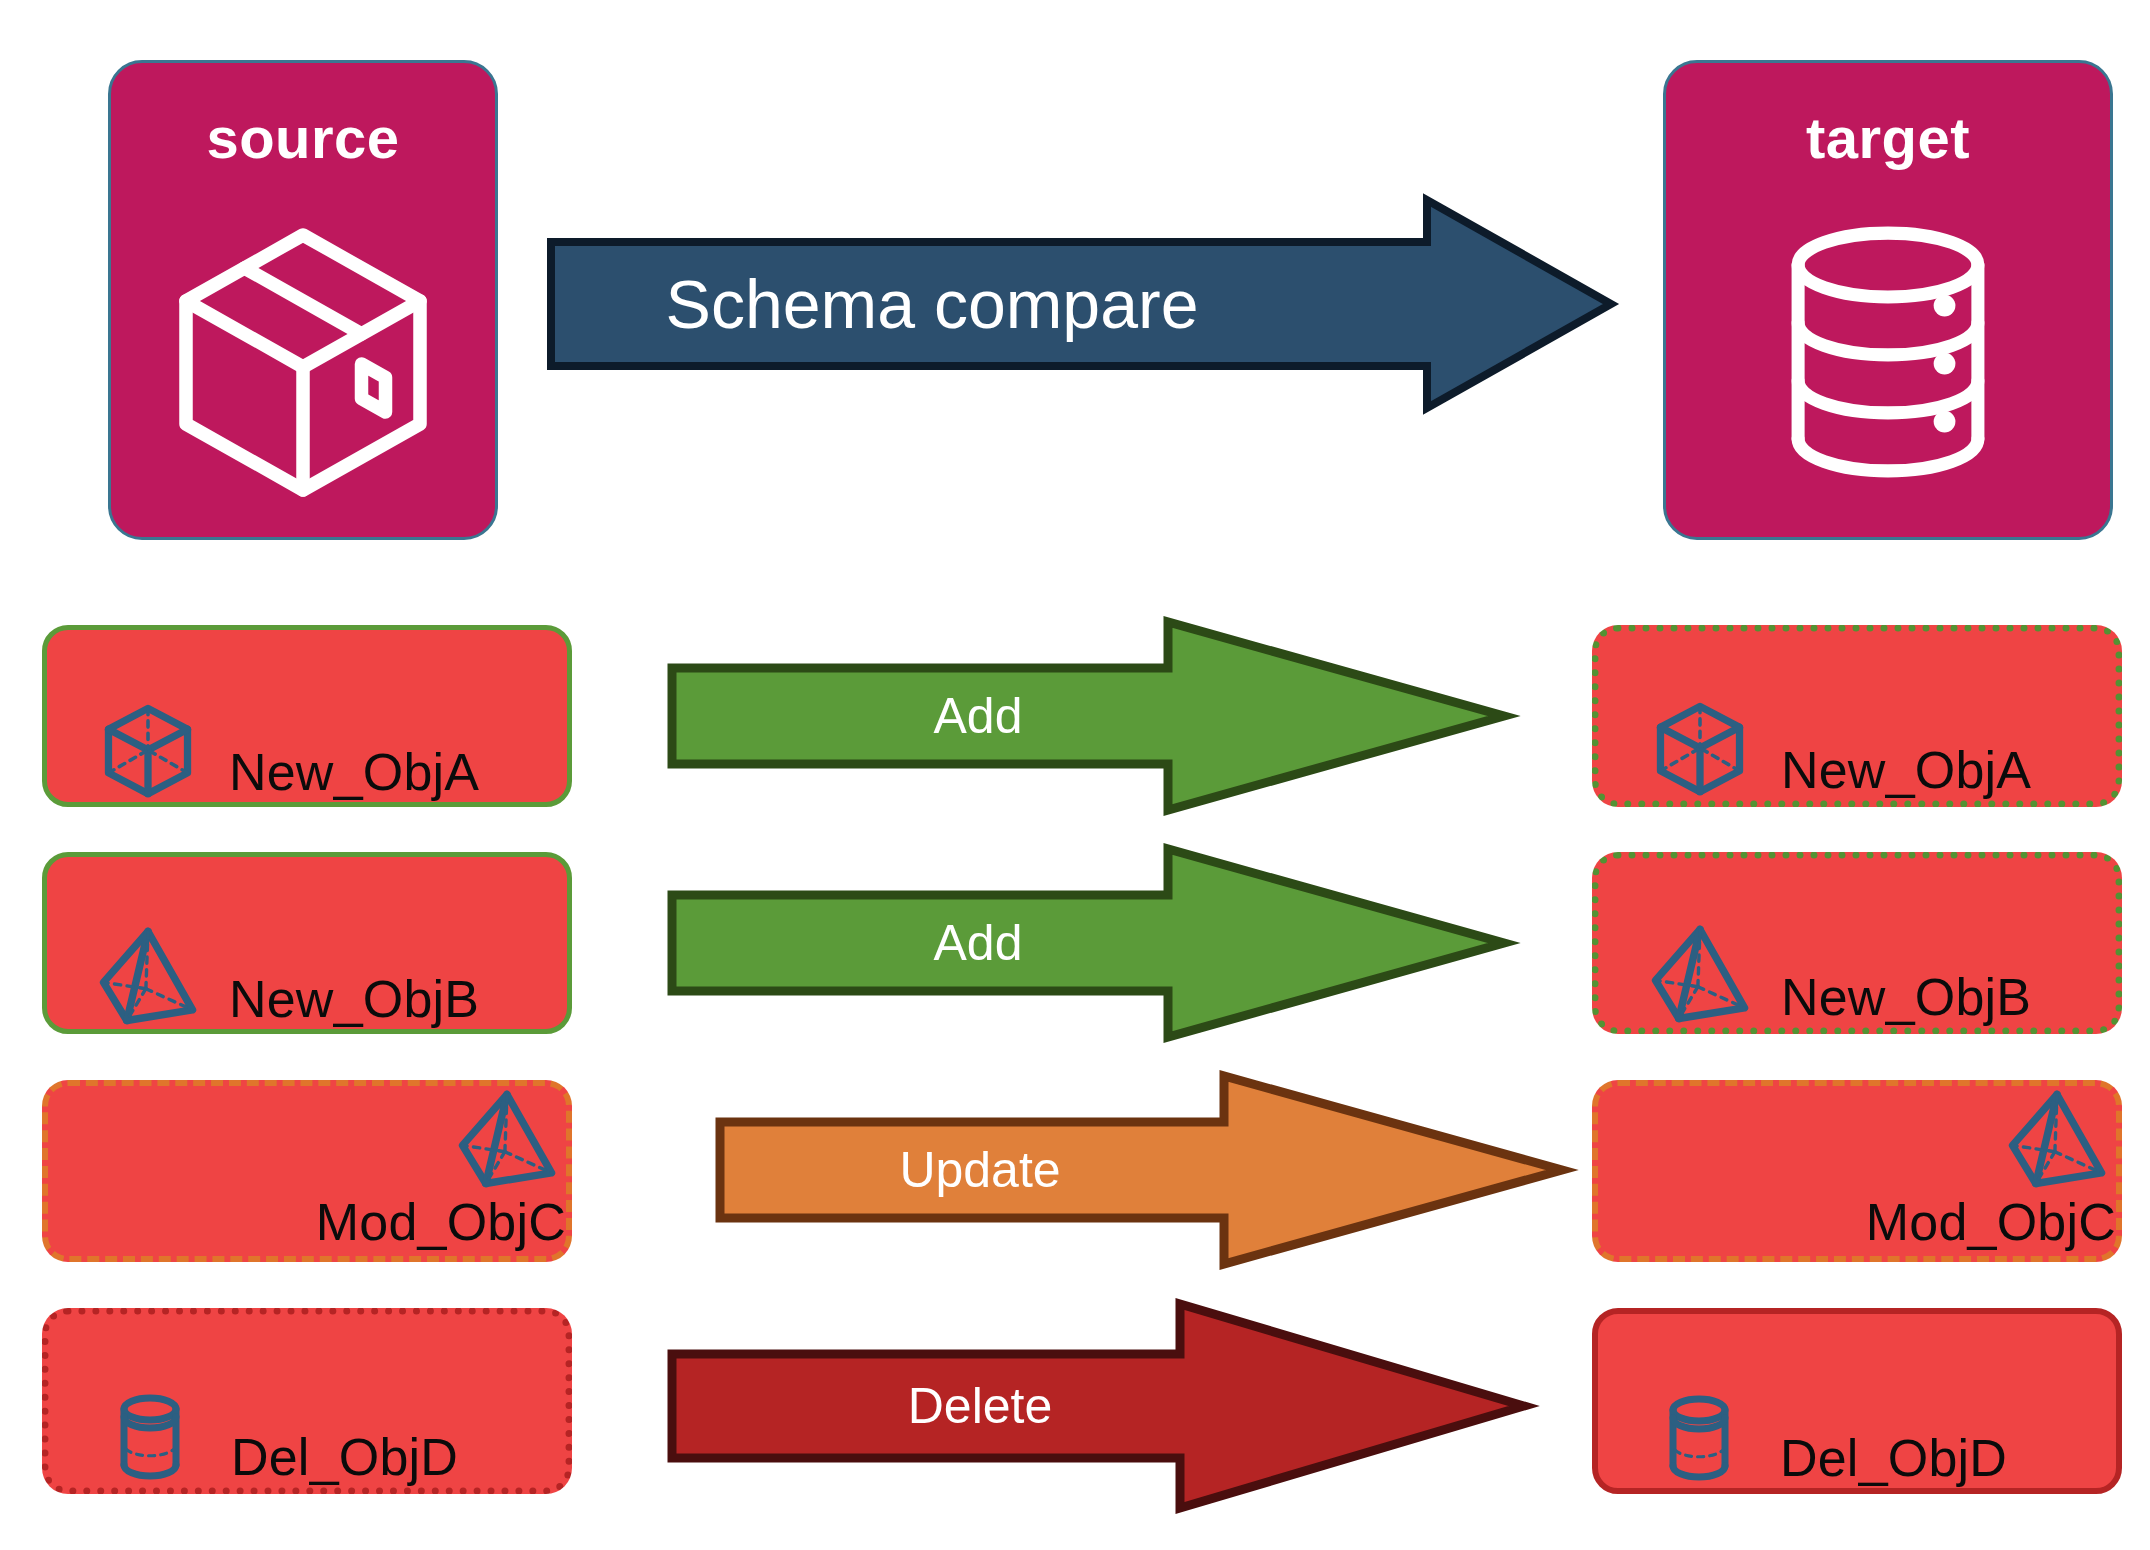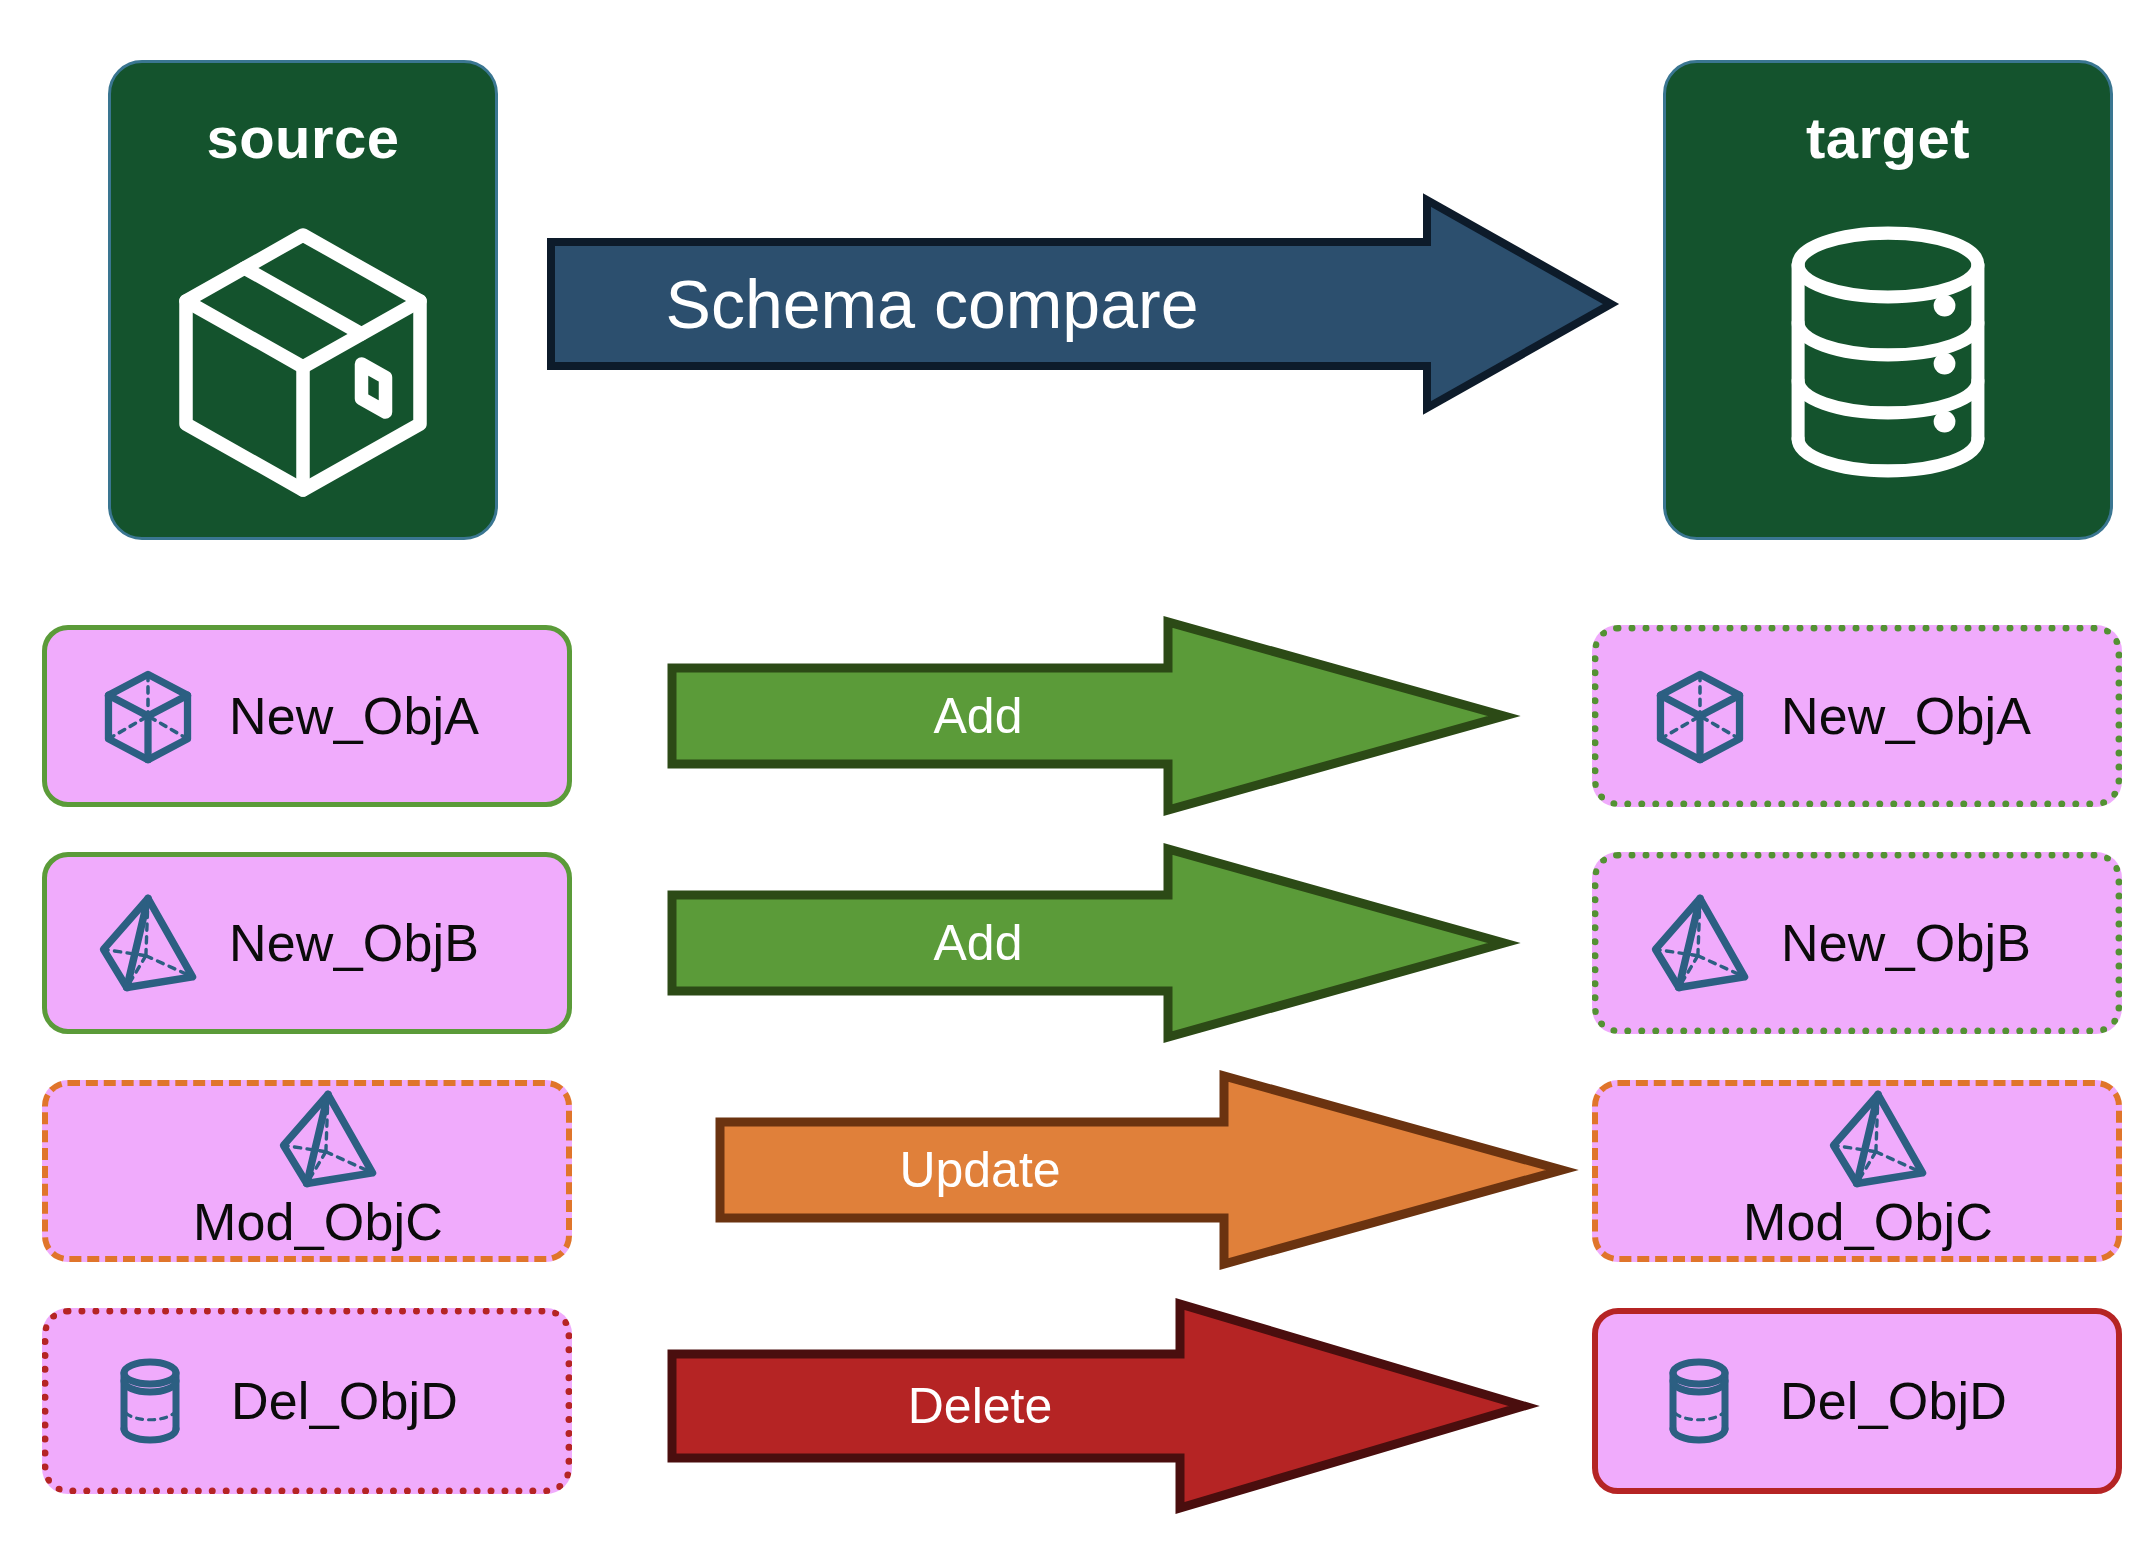--- a/index.html
+++ b/index.html
@@ -1,31 +1,31 @@
 <!DOCTYPE html>
 <html><head>
 <meta charset="utf-8">
 <style>
   html,body{margin:0;padding:0;background:#ffffff;}
   body{width:2150px;height:1550px;position:relative;overflow:hidden;
        font-family:"Liberation Sans",sans-serif;}
   .stage{position:absolute;left:0;top:0;width:2150px;height:1550px;}
 
   
-  .endpoint{position:absolute;border-radius:34px;background:#14532d;
+  .endpoint{position:absolute;border-radius:34px;background:#be185d;
             border:3px solid #3A7691;box-sizing:border-box;
             display:flex;flex-direction:column;align-items:center;}
   .endpoint-title{color:#ffffff;font-weight:bold;font-size:58px;
                   letter-spacing:.5px;margin-top:46px;line-height:1;}
   .endpoint-art{flex:1;display:flex;align-items:center;justify-content:center;
                 width:100%;}
 
   
   .objbox{position:absolute;box-sizing:border-box;border-radius:26px;
-          background:#f0abfc;display:flex;align-items:center;}
+          background:#ef4444;display:flex;align-items:flex-end;}
   .objbox .glyph{width:118px;display:flex;align-items:center;
                  justify-content:center;flex:none;}
   .objbox .objlabel{font-size:52px;color:#0b0b0b;letter-spacing:.2px;
                     white-space:nowrap;}
   .src .glyph{margin-left:42px;}
   .src .objlabel{margin-left:22px;}
   .tgt .glyph{margin-left:42px;}
   .tgt .objlabel{margin-left:22px;}
 
   .bd-green-solid{border:5px solid #5B9B39;}

